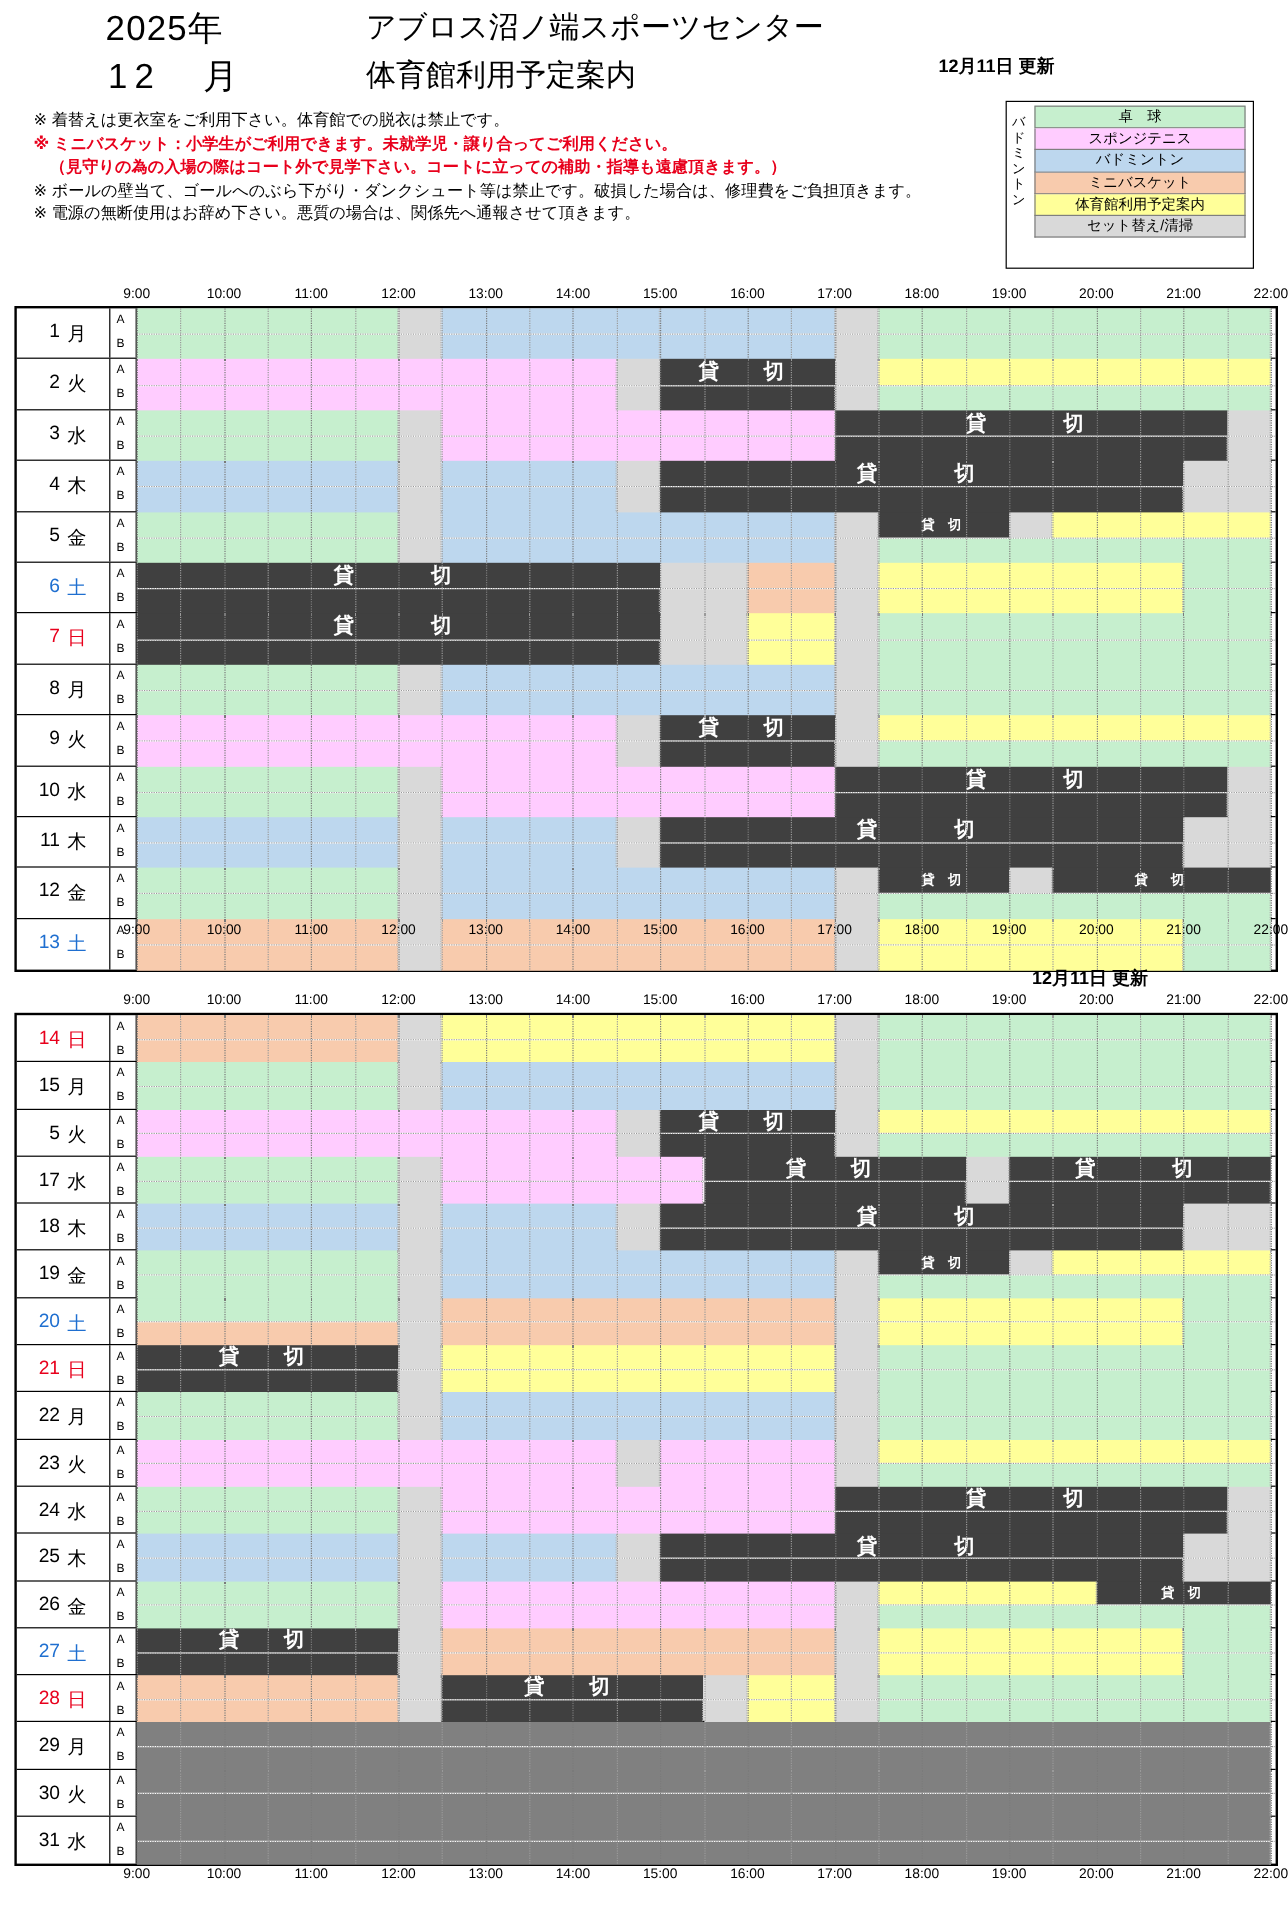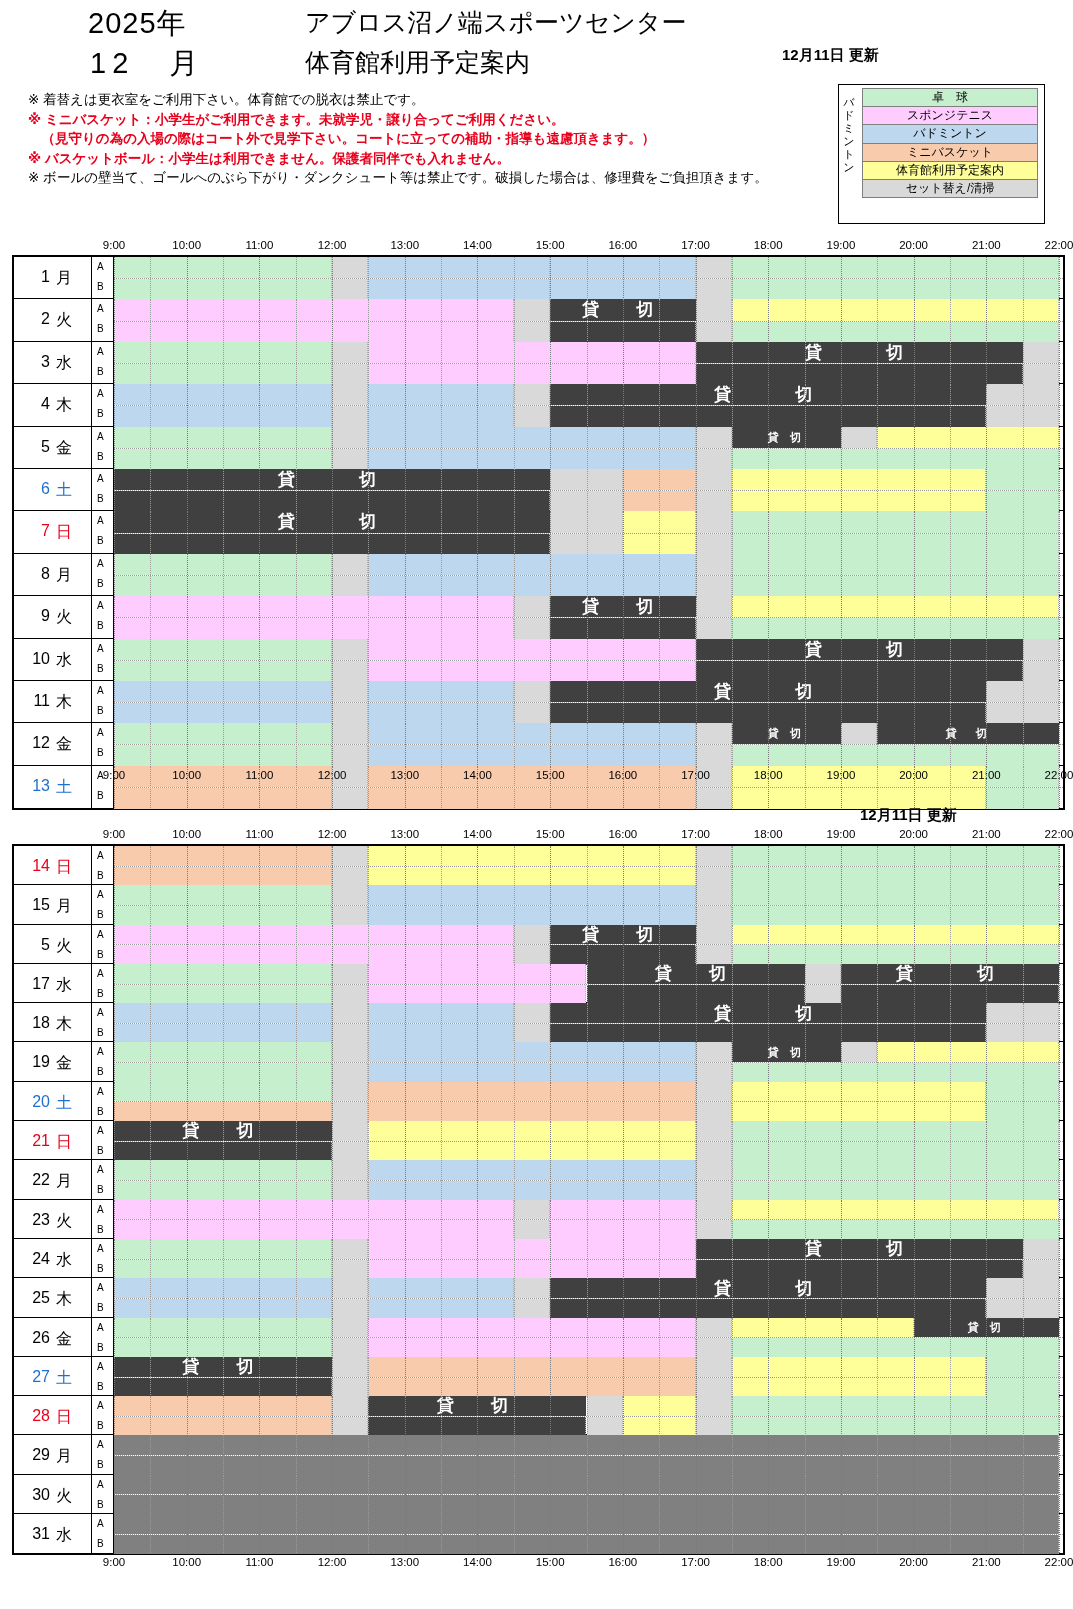--- a/index.html
+++ b/index.html
@@ -69,22 +69,22 @@
     <div class="title-month">12　月</div>
     <div class="title-main1">アブロス沼ノ端スポーツセンター</div>
     <div class="title-main2">体育館利用予定案内</div>
     <div class="upd-top">12月11日 更新</div>
   </div>
 
   <div class="notes" id="notes">
       <div>※ 着替えは更衣室をご利用下さい。体育館での脱衣は禁止です。</div>
       <div class="red">※ ミニバスケット：小学生がご利用できます。未就学児・譲り合ってご利用ください。</div>
       <div class="red">　（見守りの為の入場の際はコート外で見学下さい。コートに立っての補助・指導も遠慮頂きます。）</div>
-      <div class="red">※ バスケットボール：小学生は利用できません。保護者同伴でも入れません。</div>
       <div>※ ボールの壁当て、ゴールへのぶら下がり・ダンクシュート等は禁止です。破損した場合は、修理費をご負担頂きます。</div>
+      <div>※ 電源の無断使用はお辞め下さい。悪質の場合は、関係先へ通報させて頂きます。</div>
     </div>
 
   <div class="legend"></div>
   <div class="legend-side">バドミントン</div>
   <div class="legend-rows" id="legend-rows">
       <div class="legend-row" style="background: rgb(198, 239, 206);">卓　球</div>
       <div class="legend-row" style="background: rgb(255, 204, 255);">スポンジテニス</div>
       <div class="legend-row" style="background: rgb(189, 215, 238);">バドミントン</div>
       <div class="legend-row" style="background: rgb(248, 203, 173);">ミニバスケット</div>
       <div class="legend-row" style="background: rgb(255, 255, 153);">体育館利用予定案内</div>

